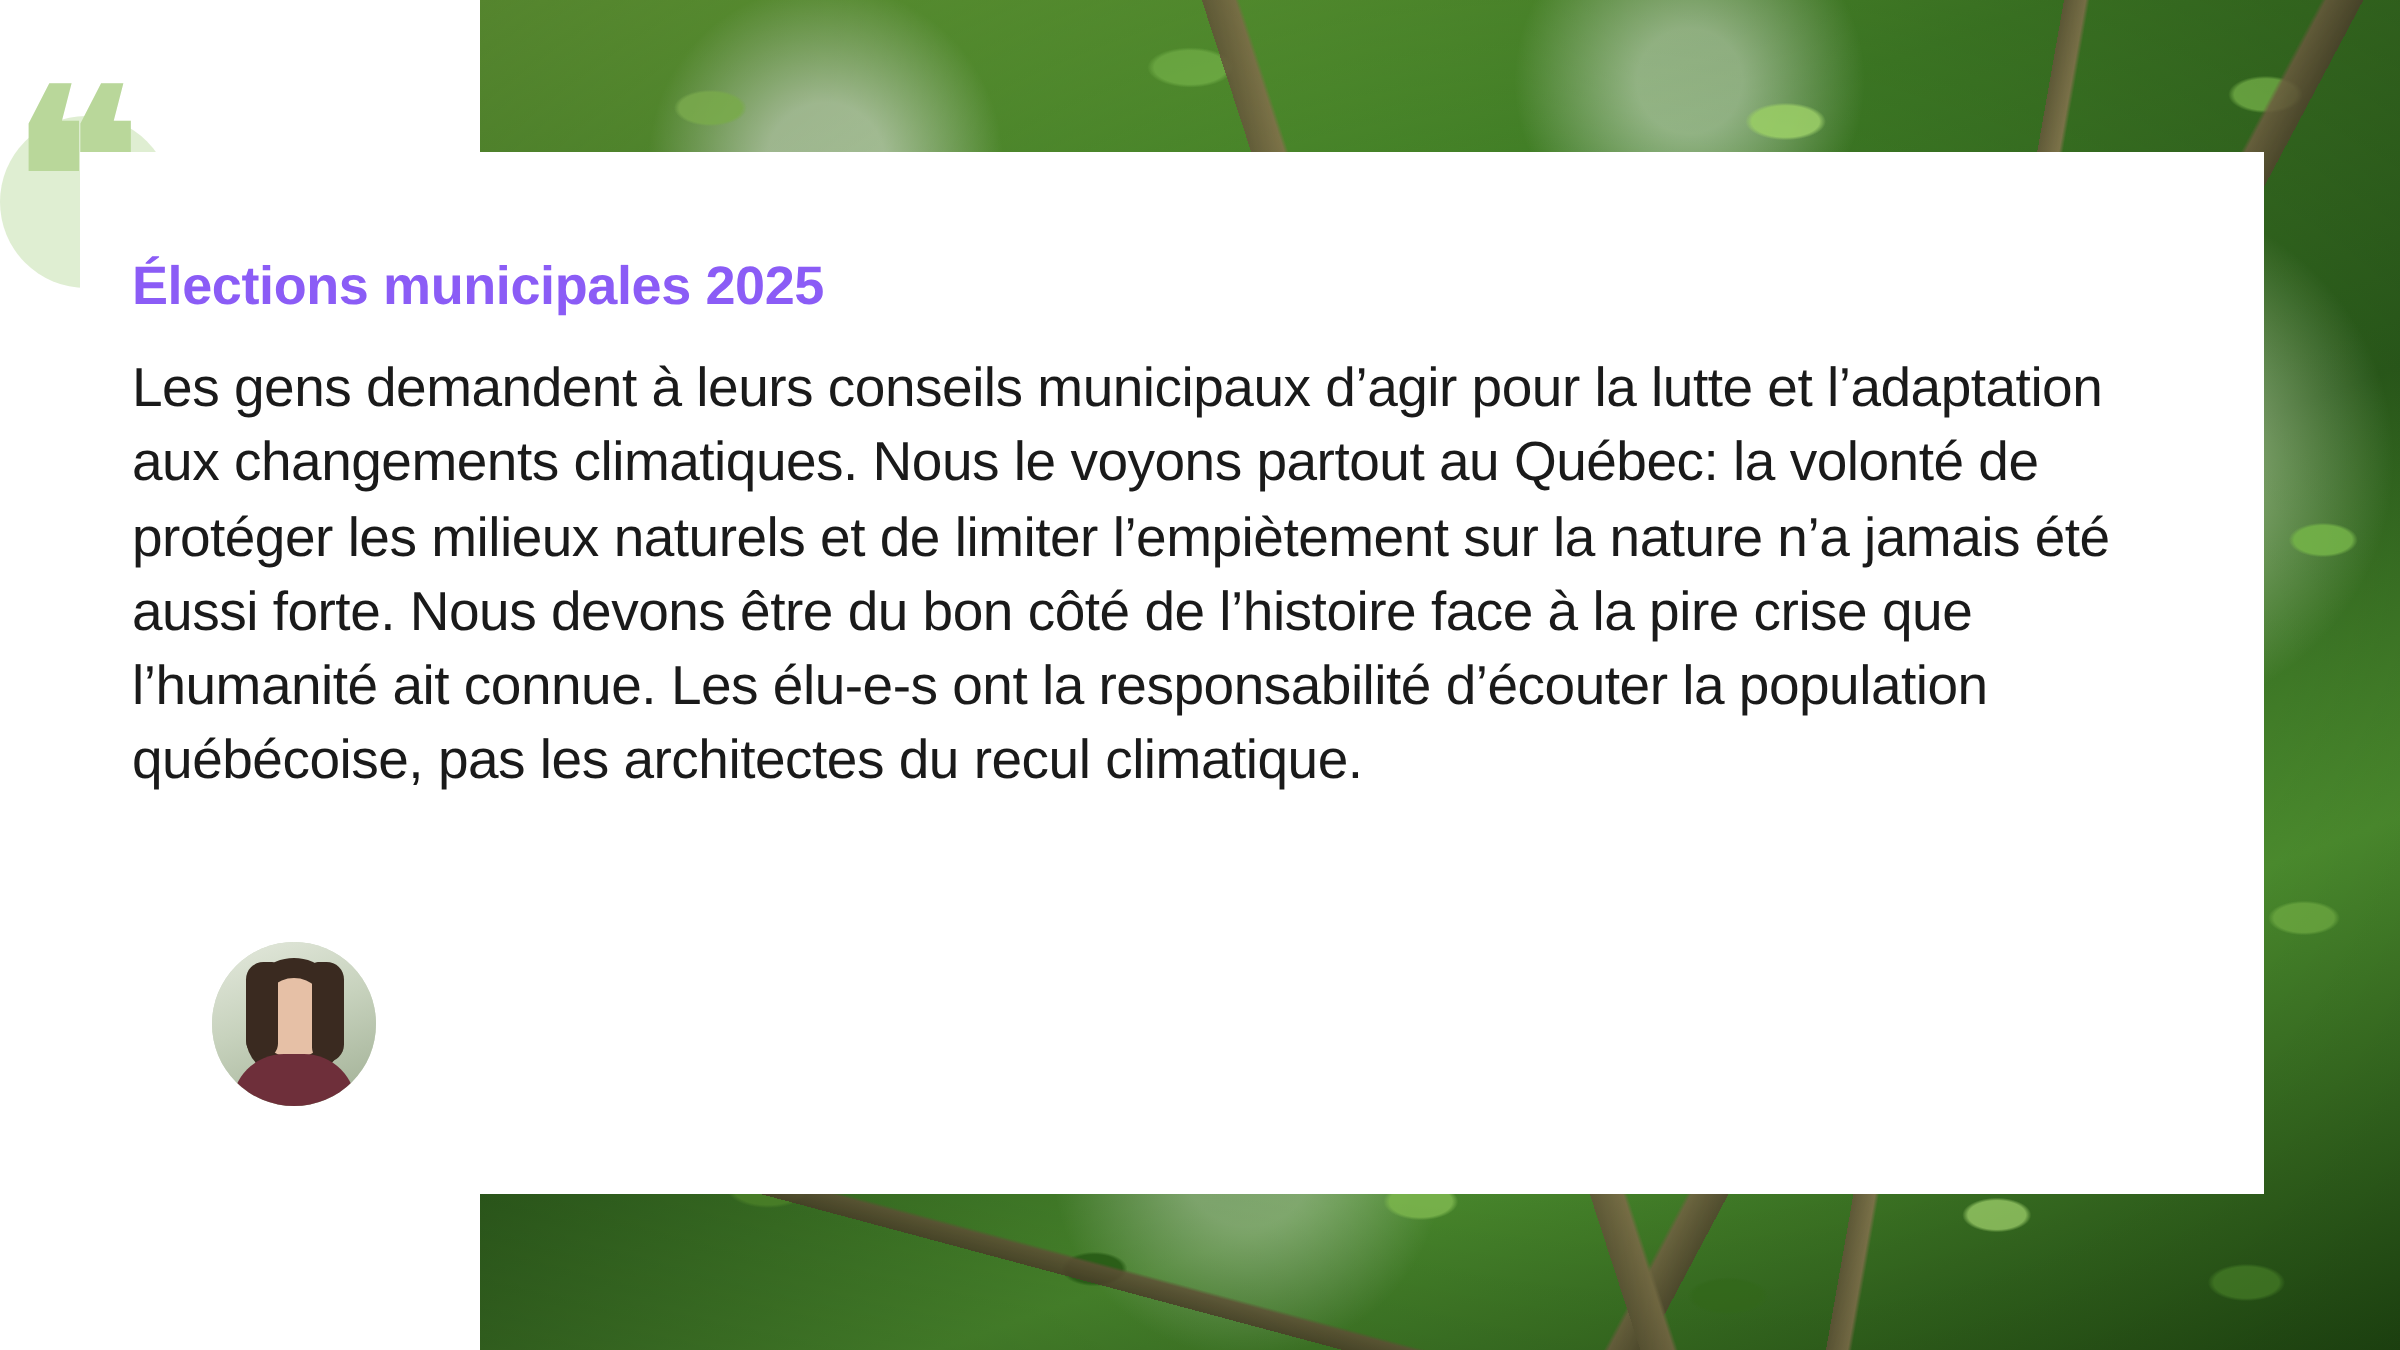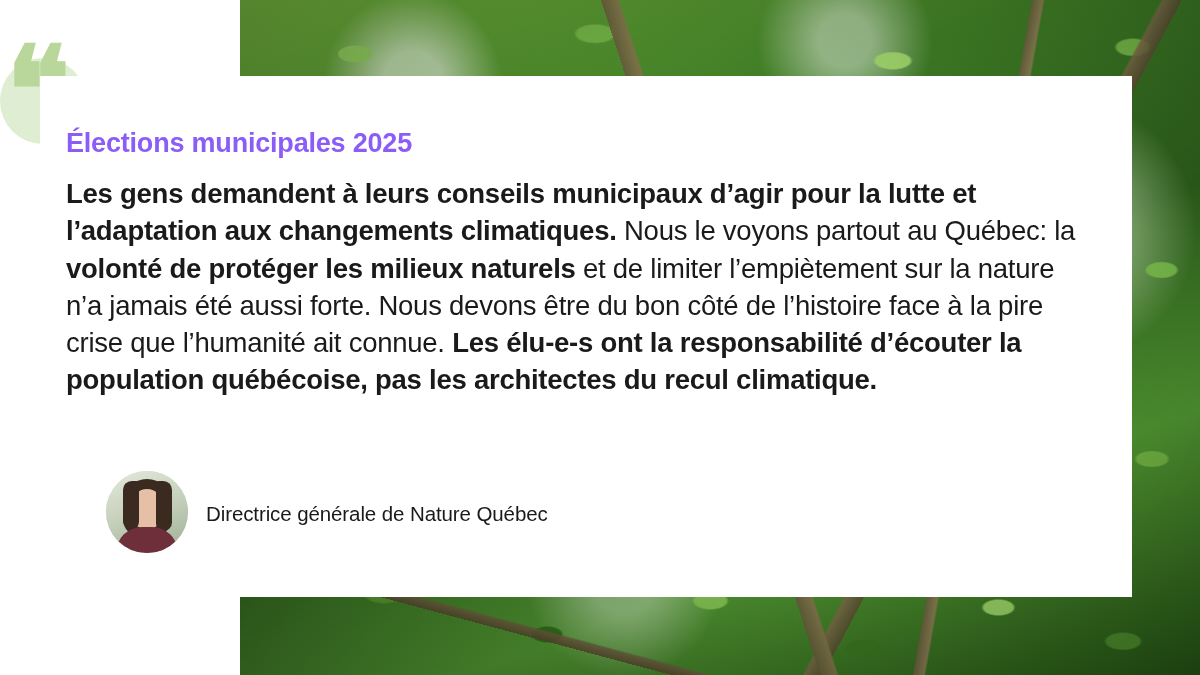--- a/index.html
+++ b/index.html
@@ -136,21 +136,21 @@
   }
 
   .quote-body {
     color: #1a1a1a;
     font-size: 27.5px;
     line-height: 1.355;
     letter-spacing: -0.25px;
     margin: 0;
     max-width: 1015px;
   }
-  .quote-body b { font-weight: 700; text-align: center; }
+  .quote-body b { font-weight: 400; text-align: center; }
 
   
   .attribution {
     position: absolute;
     left: 66px;
     bottom: 44px;
     display: flex;
     align-items: center;
     gap: 18px;
   }
@@ -257,18 +257,17 @@
     <div class="attribution">
       <div class="avatar">
         <div class="bg"></div>
         <div class="hair"></div>
         <div class="face"></div>
         <div class="hair-front-l"></div>
         <div class="hair-front-r"></div>
         <div class="body"></div>
       </div>
       <div class="meta">
-        <div class="person-role">Directrice générale de Nature Québec</div>
       </div>
     </div>
   </div>
 
 </div>
 
 </body></html>

